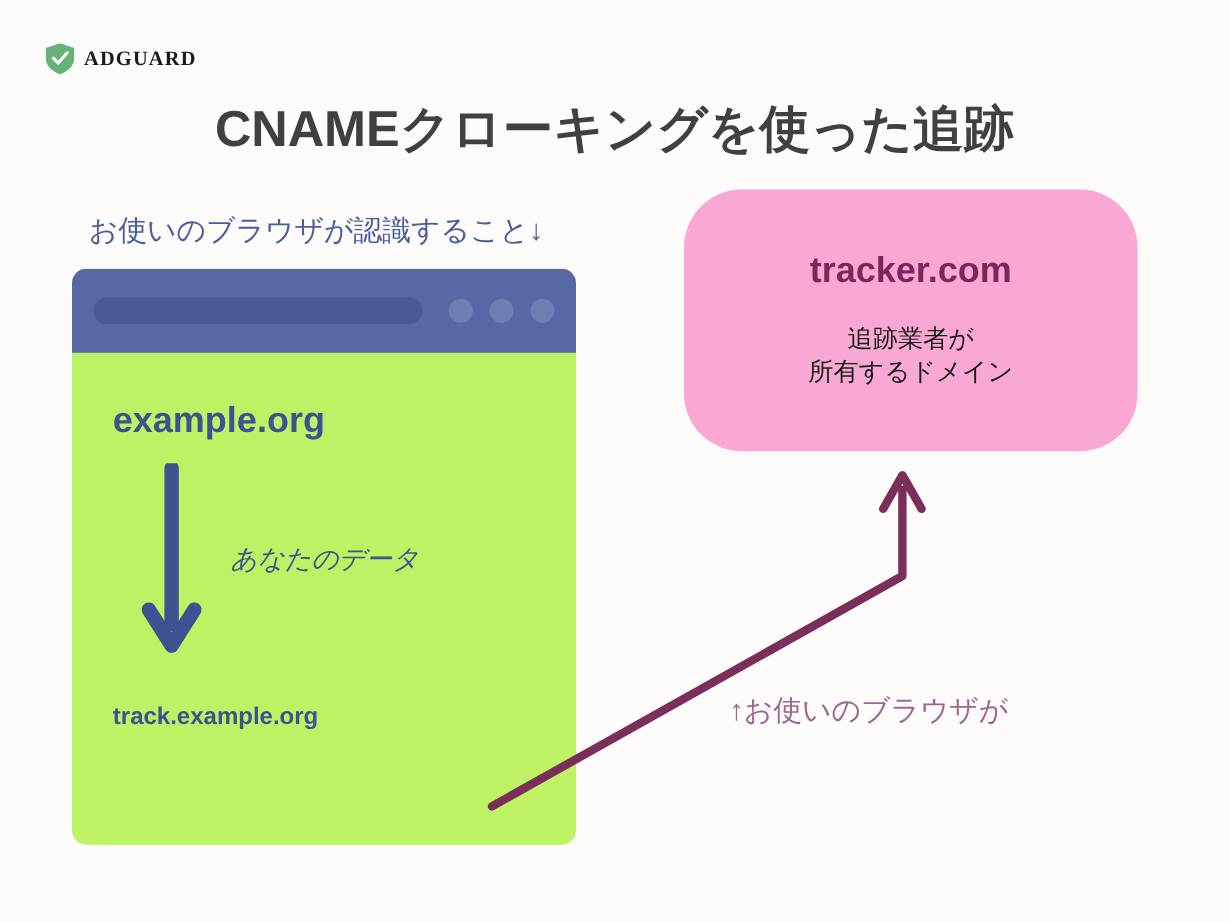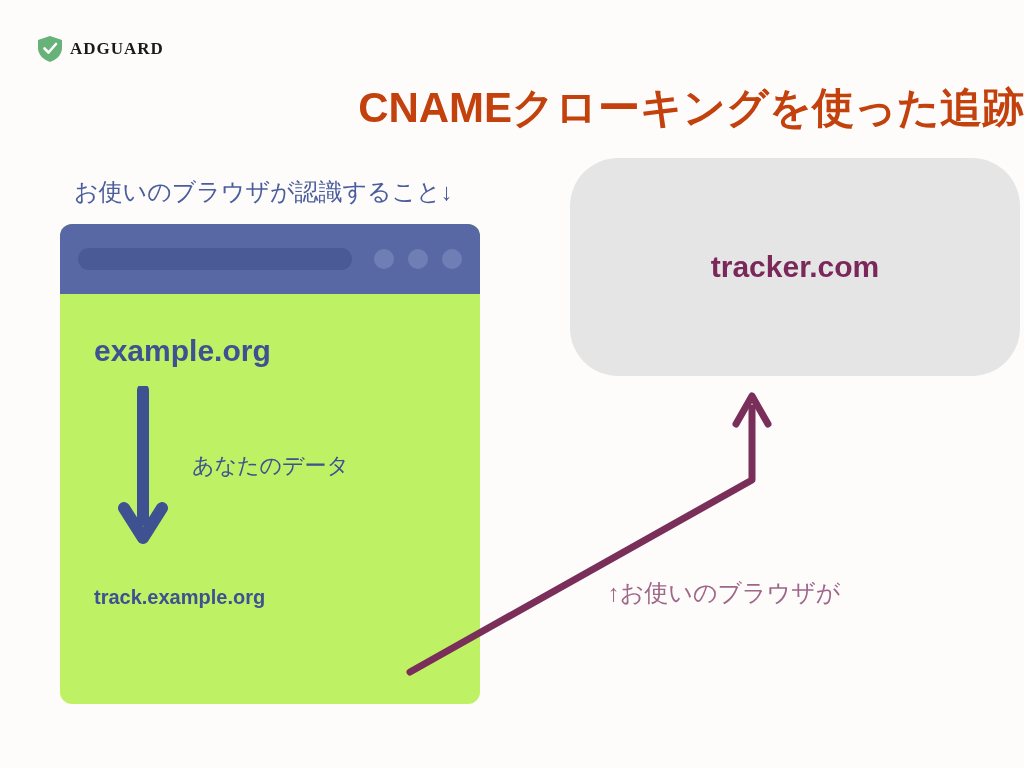--- a/index.html
+++ b/index.html
@@ -32,24 +32,24 @@
     color: #1a1a1a;
     font-family: Liberation Serif, serif;
   }
 
   
   .title {
     position: absolute;
     top: 80px;
     left: 0;
     width: 100%;
-    text-align: right;
+    text-align: center;
     font-size: 42px;
     font-weight: 800;
-    color: #c2410c;
+    color: #404040;
   }
 
   
   .subtitle-browser {
     position: absolute;
     top: 176px;
     left: 74px;
     font-size: 24px;
     font-weight: 500;
     color: #4a5d9c;
@@ -95,20 +95,21 @@
     font-size: 30px;
     font-weight: 700;
     color: #3e5190;
   }
   .arrow-down-wrap {
     margin-top: 18px;
     margin-left: 24px;
     display: flex;
     align-items: center;
     gap: 24px;
+    font-style: italic;
   }
   .arrow-down {
     width: 50px;
     height: 160px;
   }
   .data-label {
     font-size: 22px;
     color: #3e5190;
     font-weight: 500;
   }
@@ -117,23 +118,23 @@
     font-size: 20px;
     font-weight: 700;
     color: #3e5190;
   }
 
   
   .tracker-card {
     position: absolute;
     top: 158px;
     left: 570px;
-    width: 450px;
+    width: 378px;
     height: 218px;
-    background: #e5e5e5;
+    background: #f9a8d4;
     border-radius: 48px;
     display: flex;
     flex-direction: column;
     justify-content: center;
     align-items: center;
     gap: 26px;
   }
   .tracker-title {
     font-size: 30px;
     font-weight: 700;
@@ -201,20 +202,24 @@
         <path d="M6 122 L25 152 L44 122" stroke="#3e5190" stroke-width="12" fill="none" stroke-linecap="round" stroke-linejoin="round"></path>
       </svg>
       <div class="data-label">あなたのデータ</div>
     </div>
     <div class="domain2">track.example.org</div>
   </div>
 </div>
 
 <div class="tracker-card">
   <div class="tracker-title">tracker.com</div>
+  <div class="tracker-sub">
+    <span>追跡業者が</span><br>
+    <span>所有するドメイン</span>
+  </div>
 </div>
 
 <svg class="arrow-path" viewBox="0 0 1024 768">
   <path d="M 410 672 L 752 480 L 752 408" stroke="#7a2f5a" stroke-width="7" fill="none" stroke-linejoin="round" stroke-linecap="round"></path>
   <path d="M 736 424 L 752 396 L 768 424" stroke="#7a2f5a" stroke-width="7" fill="none" stroke-linecap="round" stroke-linejoin="round"></path>
 </svg>
 
 <div class="hidden-label">
   <span>↑お使いのブラウザが</span><br>
 </div>

